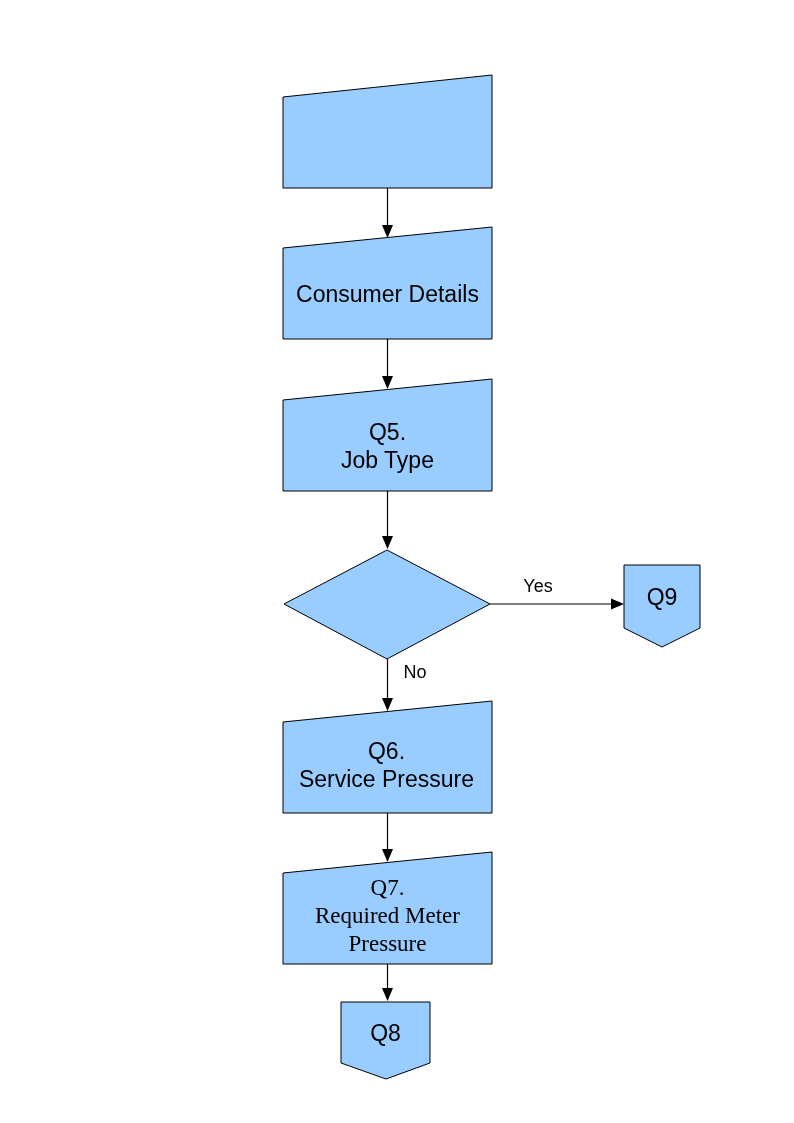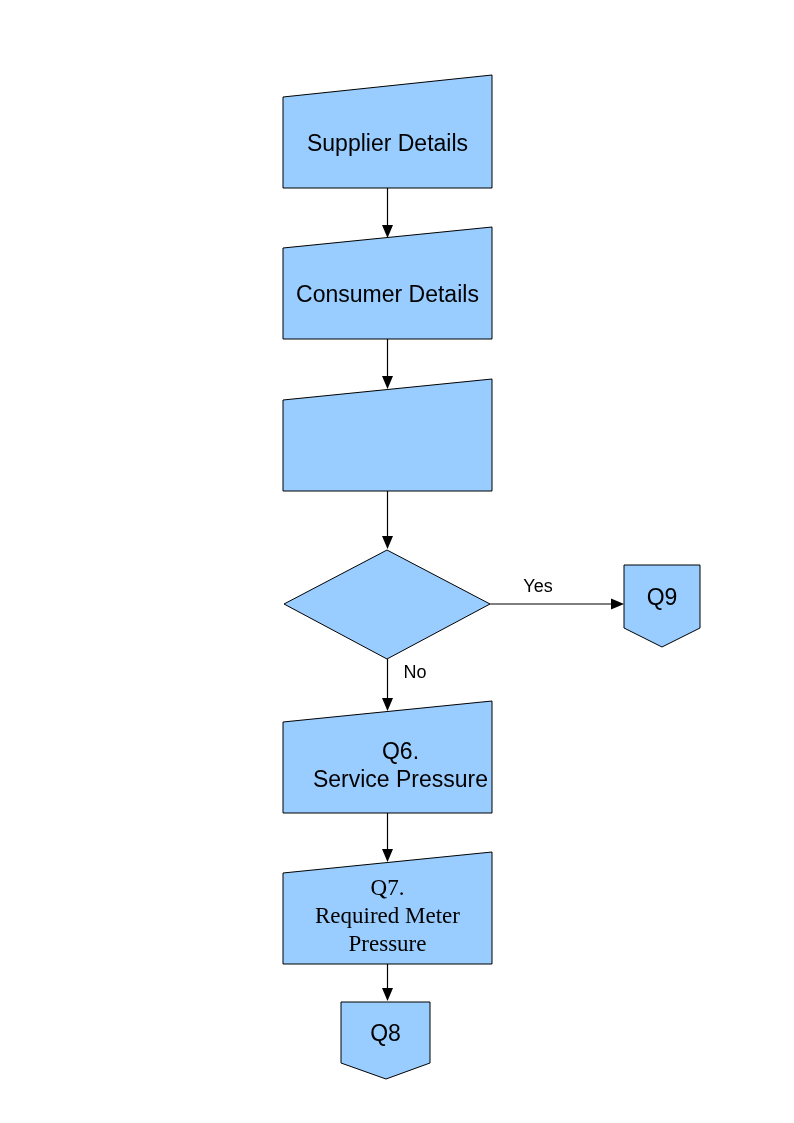--- a/index.html
+++ b/index.html
@@ -89,29 +89,30 @@
     <polygon class="node" points="283,97 492,75 492,188 283,188"></polygon>
     <polygon class="node" points="283,248 492,227 492,339 283,339"></polygon>
     <polygon class="node" points="283,400 492,379 492,491 283,491"></polygon>
     <polygon class="node" points="387,550 490,604 387,659 284,604"></polygon>
     <polygon class="node" points="624,565 700,565 700,628 662,647 624,628"></polygon>
     <polygon class="node" points="283,722 492,701 492,813 283,813"></polygon>
     <polygon class="node" points="283,873 492,852 492,964 283,964"></polygon>
     <polygon class="node" points="341,1002 430,1002 430,1063 386,1079 341,1063"></polygon>
   </svg>
 
-  <div class="label" style="left:283px; top:97px;  width:209px; height:91px;">Supplier Details</div>
 
   <div class="label" style="left:283px; top:248px; width:209px; height:91px;text-align:right;">Consumer Details</div>
 
+  <div class="label" style="left:283px; top:400px; width:209px; height:91px;">Q5.
+Job Type</div>
 
 
   <div class="label" style="left:624px; top:565px; width:76px; height:63px;">Q9</div>
 
-  <div class="label" style="left:296px; top:716px; width:209px; height:97px;">Q6.
+  <div class="label" style="left:282px; top:716px; width:209px; height:97px;">Q6.
 Service Pressure</div>
 
   <div class="label" style="left:283px; top:868px; width:209px; height:96px;font-family:Liberation Serif, serif;">Q7.
 Required Meter
 Pressure</div>
 
   <div class="label" style="left:341px; top:1002px; width:89px; height:61px;">Q8</div>
 
   <div class="label edge-text" style="left:503px; top:572px; width:70px; height:28px;">Yes</div>
 

